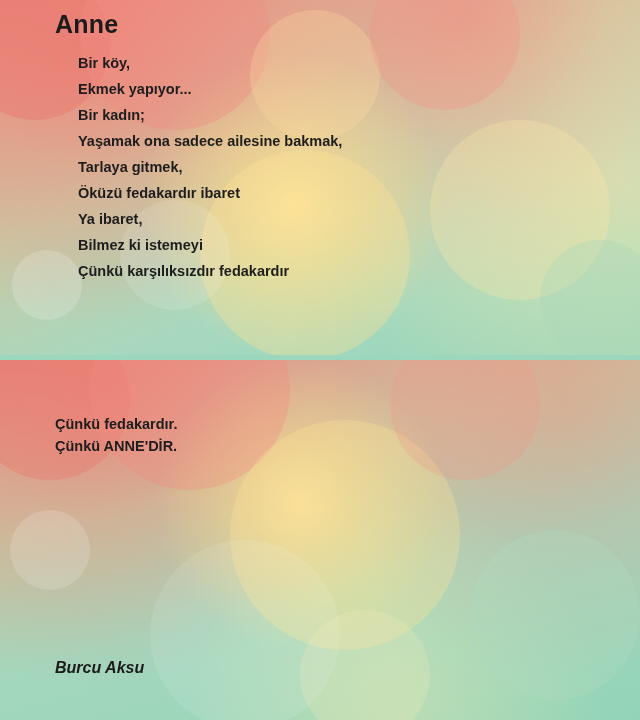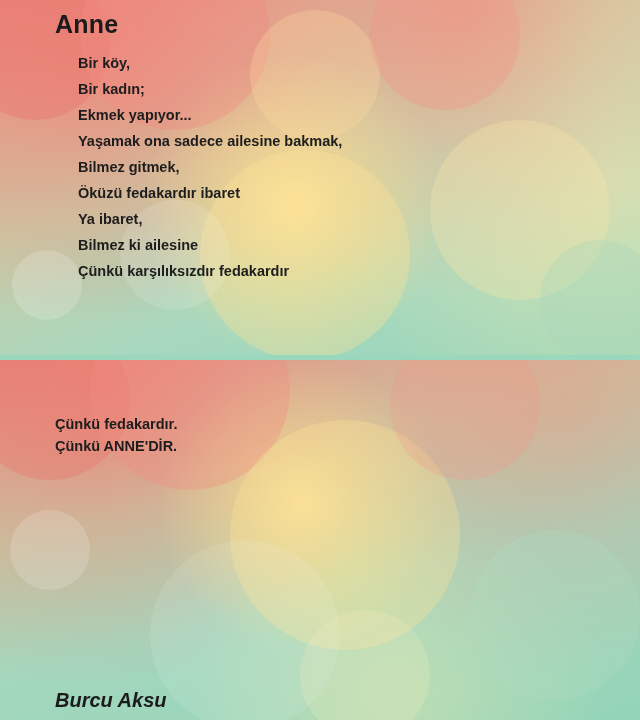--- a/index.html
+++ b/index.html
@@ -101,22 +101,22 @@
   .poem-part2 .line {
     font-size: 14.5px;
     font-weight: bold;
     color: #1d1d1d;
     line-height: 22px;
     white-space: pre;
   }
   .author {
     position: absolute;
     left: 55px;
-    top: 689px;
-    font-size: 20px;
+    top: 659px;
+    font-size: 16px;
     font-style: italic;
     font-weight: bold;
     color: #1b1b1b;
     text-align: right;
   }
 </style>
 </head>
 <body>
 
 <div class="page">
@@ -145,27 +145,27 @@
     <div class="bubble" style="left:470px; top:170px; width:170px; height:170px; background:rgba(175,218,190,0.35);"></div>
     <div class="bubble" style="left:300px; top:250px; width:130px; height:130px; background:rgba(255,240,190,0.20);"></div>
   </div>
 
   <div class="content">
 
     <div class="title">Anne</div>
 
     <div class="poem">
       <div class="line">Bir köy,</div>
+      <div class="line">Ekmek yapıyor...</div>
       <div class="line">Bir kadın;</div>
-      <div class="line">Ekmek yapıyor...</div>
       <div class="line">Yaşamak ona sadece ailesine bakmak,</div>
-      <div class="line">Bilmez gitmek,</div>
+      <div class="line">Tarlaya gitmek,</div>
       <div class="line">Öküzü fedakardır ibaret</div>
       <div class="line">Ya ibaret,</div>
-      <div class="line">Bilmez ki ailesine</div>
+      <div class="line">Bilmez ki istemeyi</div>
       <div class="line">Çünkü karşılıksızdır fedakardır</div>
     </div>
 
     <div class="poem-part2">
       <div class="line">Çünkü fedakardır.</div>
       <div class="line">Çünkü ANNE'DİR.</div>
     </div>
 
     <div class="author">Burcu Aksu</div>
   </div>

